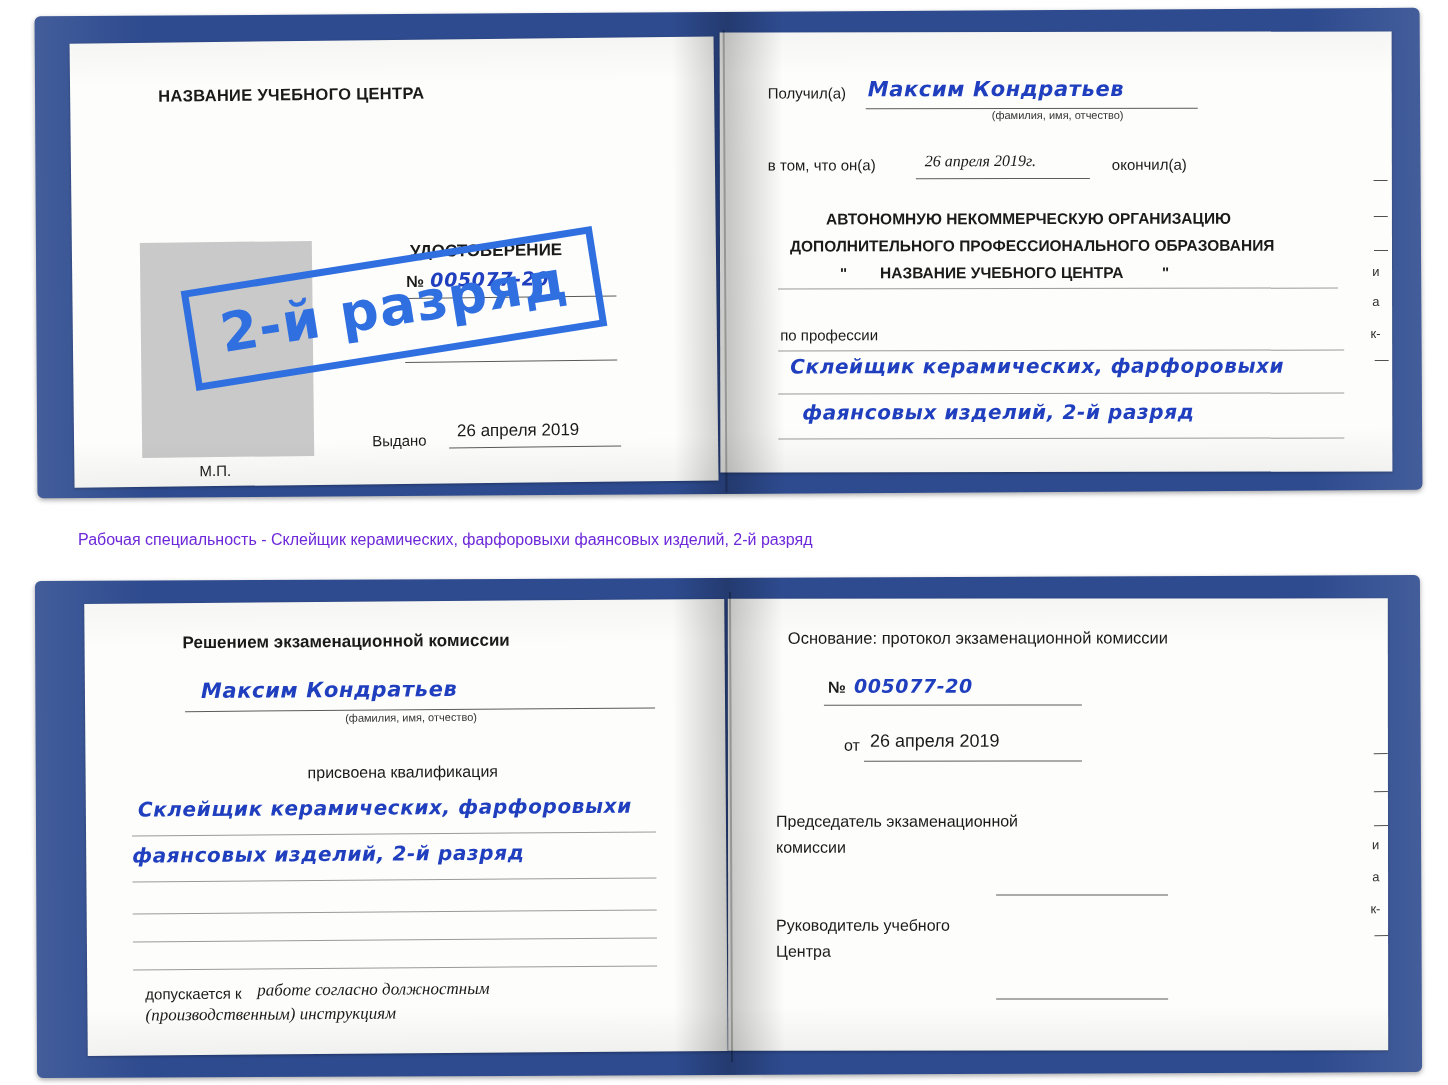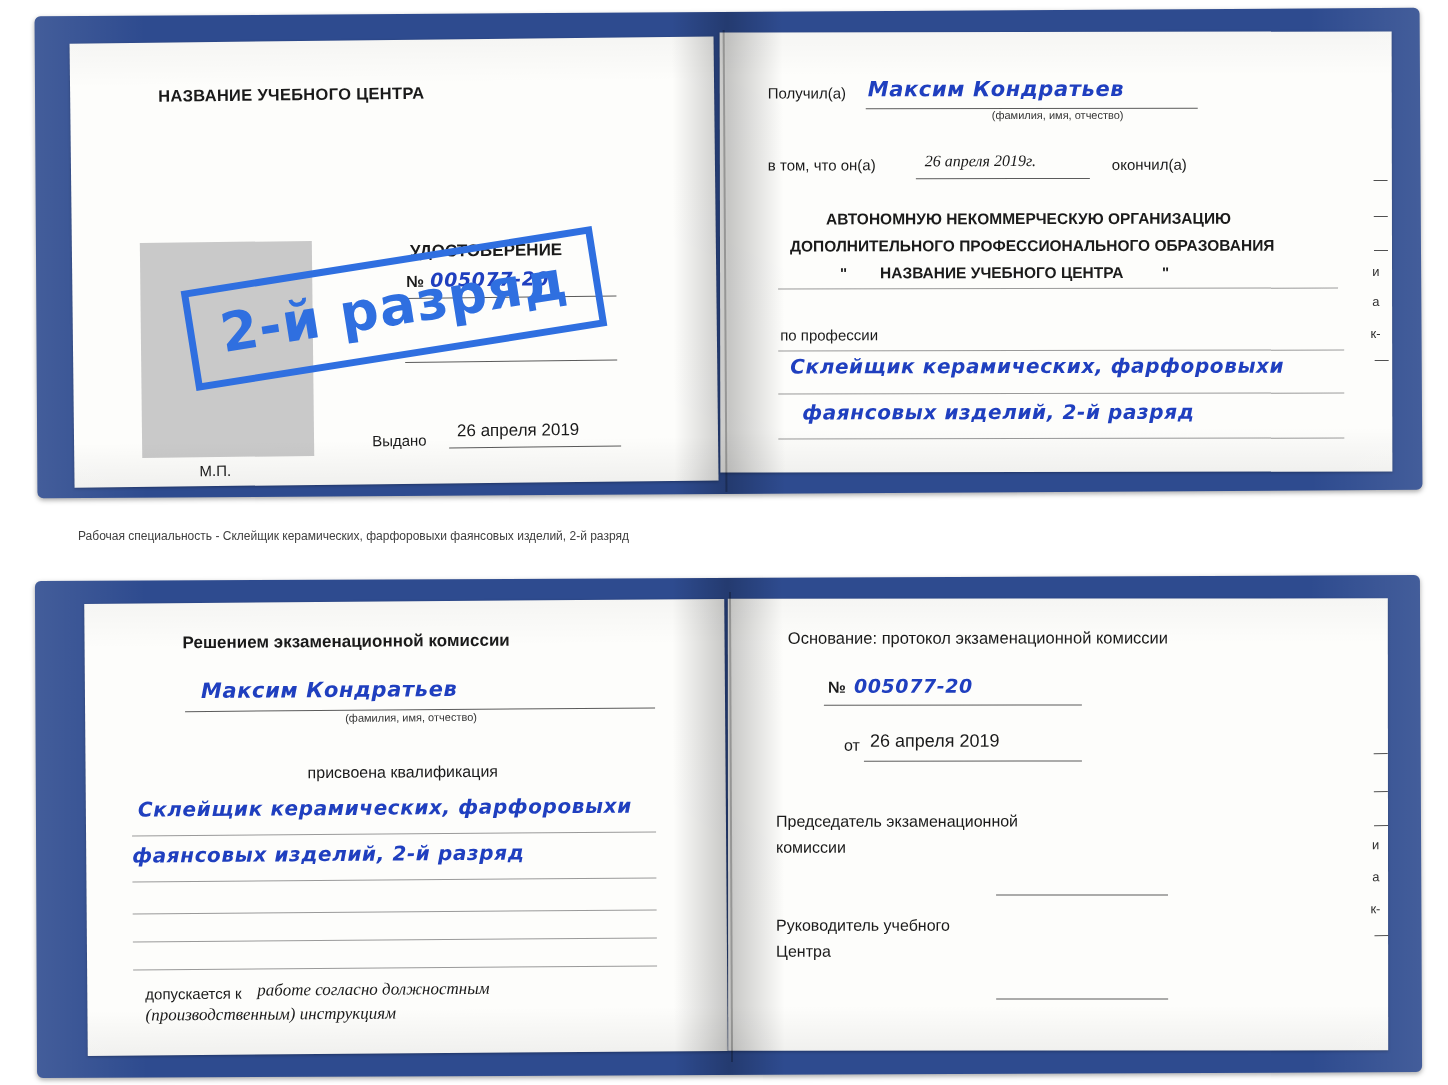--- a/index.html
+++ b/index.html
@@ -132,22 +132,22 @@
     background: transparent;
     white-space: nowrap;
   }
 
   
   .caption {
     position: absolute;
     top: 528px;
     left: 78px;
     width: 1000px;
-    font-size: 12px;
-    color: #404040;
+    font-size: 16px;
+    color: #6d28d9;
     line-height: 1.45;
   }
 
   
   .edge-frag {
     position: absolute;
     font-size: 13px;
     color: #222;
     white-space: nowrap;
   }

